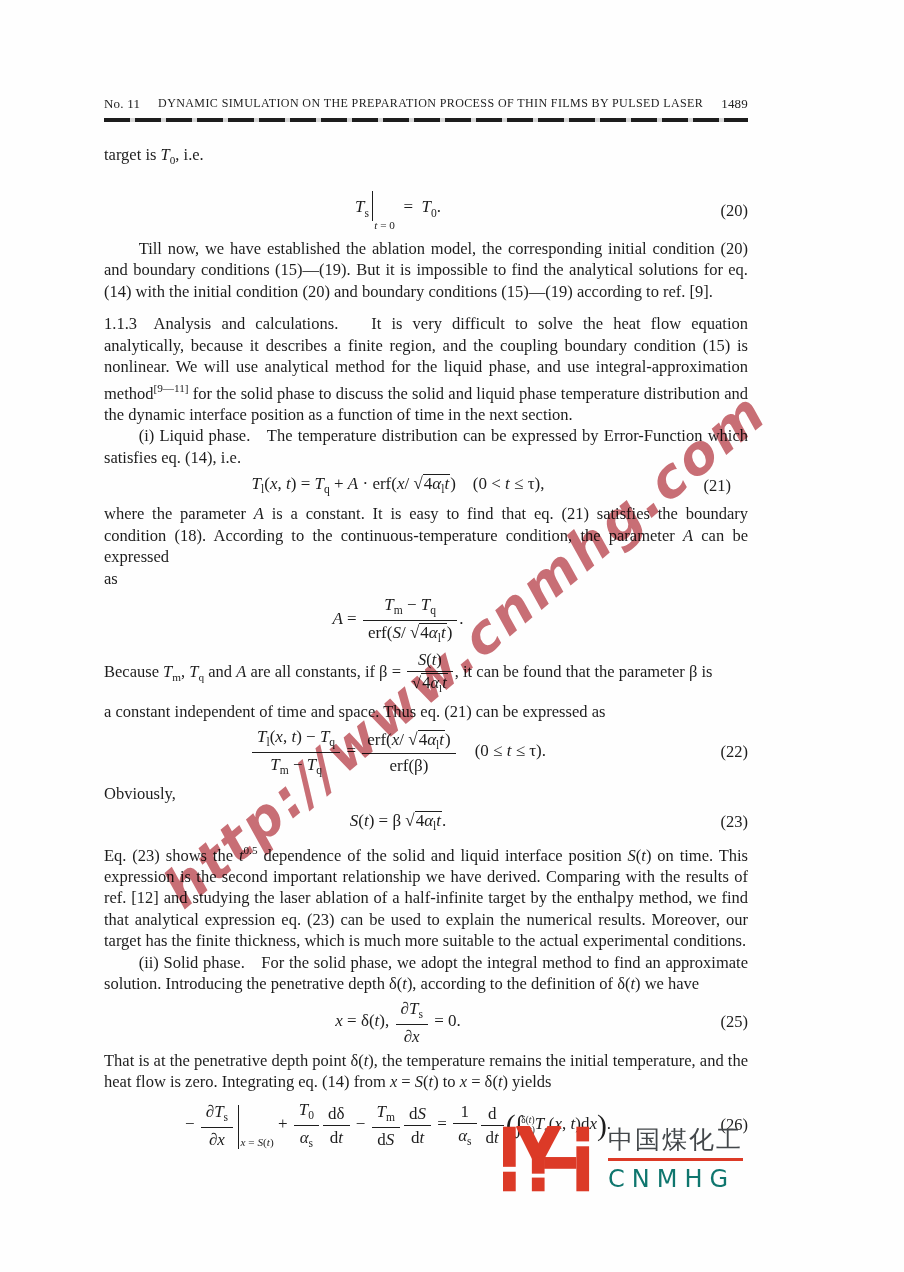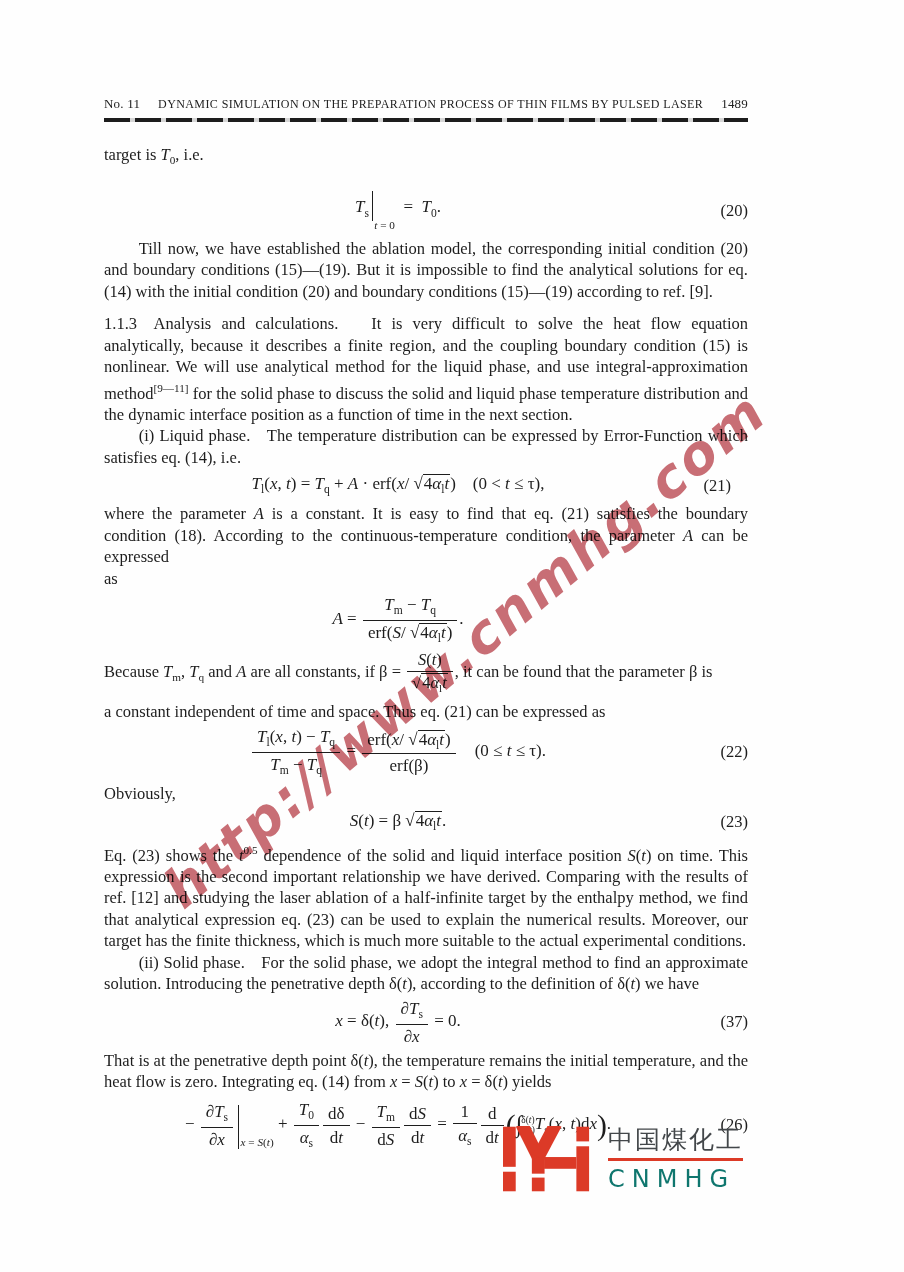--- a/index.html
+++ b/index.html
@@ -4,21 +4,21 @@
 <style>
   html,body{margin:0;padding:0;background:#e8e8e8;}
   .page{
     position:relative;width:904px;height:1272px;margin:0 auto;
     background:#fefefe;overflow:hidden;
     font-family:"Liberation Serif","DejaVu Serif",serif;
     color:#1d1d1d;
   }
   .content{position:absolute;left:104px;top:96px;width:644px;}
   
-  .hdr{display:flex;align-items:flex-end;font-size:13px;letter-spacing:.2px;color:#222;}
+  .hdr{display:flex;align-items:flex-start;font-size:13px;letter-spacing:.2px;color:#222;}
   .hdr .issue{flex:0 0 auto;}
   .hdr .title{flex:1;text-align:center;font-size:12px;letter-spacing:.4px;}
   .hdr .pageno{flex:0 0 auto;}
   .rule{height:4px;margin-top:6px;
     background:repeating-linear-gradient(90deg,#1d1d1d 0 26px,rgba(29,29,29,.18) 26px 31px);}
   
   p{margin:0;font-size:16.5px;line-height:21.5px;text-align:justify;}
   p.ind{text-indent:2.1em;}
   .mt{margin-top:8px;}
   .first{margin-top:22px;}
@@ -110,21 +110,21 @@
       <div class="eqnum">(23)</div>
     </div>
 
     <p>Eq. (23) shows the <i>t</i><sup>0.5</sup> dependence of the solid and liquid interface position <i>S</i>(<i>t</i>) on time. This expression is the second important relationship we have derived. Comparing with the results of ref. [12] and studying the laser ablation of a half-infinite target by the enthalpy method, we find that analytical expression eq. (23) can be used to explain the numerical results. Moreover, our target has the finite thickness, which is much more suitable to the actual experimental conditions.</p>
 
     <p class="ind">(ii) Solid phase. For the solid phase, we adopt the integral method to find an approximate solution. Introducing the penetrative depth δ(<i>t</i>), according to the definition of δ(<i>t</i>) we have</p>
 
 
     <div class="eqrow" style="margin:3px 0;">
       <div class="eqbody"><i>x</i> = δ(<i>t</i>), <span class="frac"><span class="fn">∂<i>T</i><sub>s</sub></span><span class="fd">∂<i>x</i></span></span> = 0.</div>
-      <div class="eqnum">(37)</div>
+      <div class="eqnum">(25)</div>
     </div>
 
     <p>That is at the penetrative depth point δ(<i>t</i>), the temperature remains the initial temperature, and the heat flow is zero. Integrating eq. (14) from <i>x</i> = <i>S</i>(<i>t</i>) to <i>x</i> = δ(<i>t</i>) yields</p>
 
     <div class="eqrow" style="margin:6px 0 0;">
       <div class="eqbody">− <span class="frac"><span class="fn">∂<i>T</i><sub>s</sub></span><span class="fd">∂<i>x</i></span></span><span class="vbar tall"></span><span class="vsub"><i>x</i> = <i>S</i>(<i>t</i>)</span> + <span class="frac"><span class="fn"><i>T</i><sub>0</sub></span><span class="fd"><i>α</i><sub>s</sub></span></span><span class="frac"><span class="fn">dδ</span><span class="fd">d<i>t</i></span></span> − <span class="frac"><span class="fn"><i>T</i><sub>m</sub></span><span class="fd">d<i>S</i></span></span><span class="frac"><span class="fn">d<i>S</i></span><span class="fd">d<i>t</i></span></span> = <span class="frac"><span class="fn">1</span><span class="fd"><i>α</i><sub>s</sub></span></span><span class="frac"><span class="fn">d</span><span class="fd">d<i>t</i></span></span><span class="bigp">(</span><span class="intw">∫</span><span class="lims">
             <span>δ(<i>t</i>)</span>
             <span><i>S</i>(<i>t</i>)</span>
           </span><i>T</i><sub>s</sub>(<i>x</i>, <i>t</i>)d<i>x</i><span class="bigp">)</span>.</div>
       <div class="eqnum">(26)</div>

